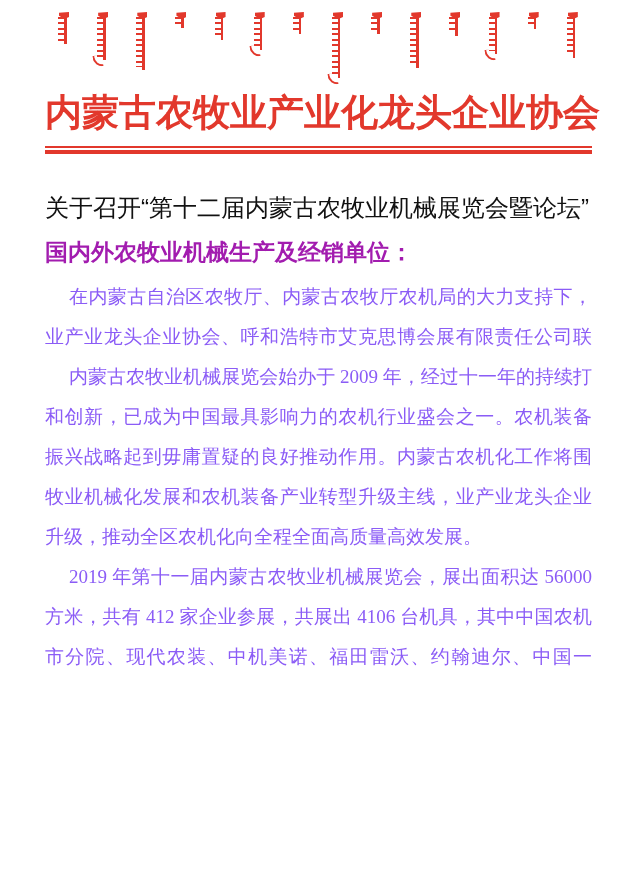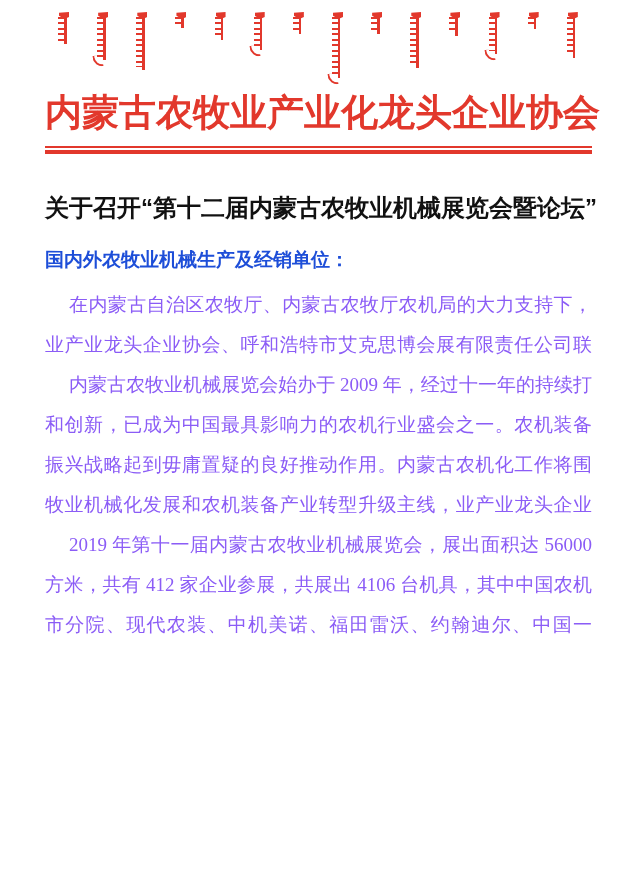--- a/index.html
+++ b/index.html
@@ -63,37 +63,37 @@
 
   
   .rule { margin-top: 10px; }
   .rule .thin  { height: 2px;   background: var(--red); }
   .rule .gap   { height: 2px; }
   .rule .thick { height: 3.5px; background: var(--red); }
 
   
   .notice-title {
     margin-top: 32px;
-    text-align: right;
+    text-align: left;
     font-family: "Liberation Sans", "DejaVu Sans", sans-serif;
-    font-weight: 700;
+    font-weight: 400;
     color: #111111;
     font-size: 24px;
     line-height: 43px;
   }
   .notice-title .t1 { display: block; white-space: nowrap; }
   .notice-title .t2 { display: block; letter-spacing: 2px; }
 
   
   .salutation {
-    margin-top: 18px;
+    margin-top: 10px;
     font-family: "Liberation Sans", "DejaVu Sans", sans-serif;
     font-weight: 700;
-    color: #1d4ed8;
-    font-size: 19px;
+    color: #a21caf;
+    font-size: 23px;
     line-height: 26px;
   }
 
   
   .body-text { margin-top: 12px; }
   .bl {
     font-size: 19px;
     line-height: 40px;
     height: 40px;
     overflow: hidden;
@@ -191,19 +191,20 @@
 
     <p class="salutation">国内外农牧业机械生产及经销单位：</p>
 
     <div class="body-text" id="bodyText">
         <div class="bl ind">在内蒙古自治区农牧厅、内蒙古农牧厅农机局的大力支持下，由</div>
         <div class="bl">业产业龙头企业协会、呼和浩特市艾克思博会展有限责任公司联合主</div>
         <div class="bl ind">内蒙古农牧业机械展览会始办于 2009 年，经过十一年的持续打造</div>
         <div class="bl">和创新，已成为中国最具影响力的农机行业盛会之一。农机装备作为</div>
         <div class="bl">振兴战略起到毋庸置疑的良好推动作用。内蒙古农机化工作将围绕农</div>
         <div class="bl">牧业机械化发展和农机装备产业转型升级主线，业产业龙头企业协会</div>
+        <div class="bl end">升级，推动全区农机化向全程全面高质量高效发展。</div>
         <div class="bl ind">2019 年第十一届内蒙古农牧业机械展览会，展出面积达 56000 平</div>
         <div class="bl">方米，共有 412 家企业参展，共展出 4106 台机具，其中中国农机院呼</div>
         <div class="bl">市分院、现代农装、中机美诺、福田雷沃、约翰迪尔、中国一拖、常</div>
       </div>
   </main>
 
 </div>
 
 </body></html>

